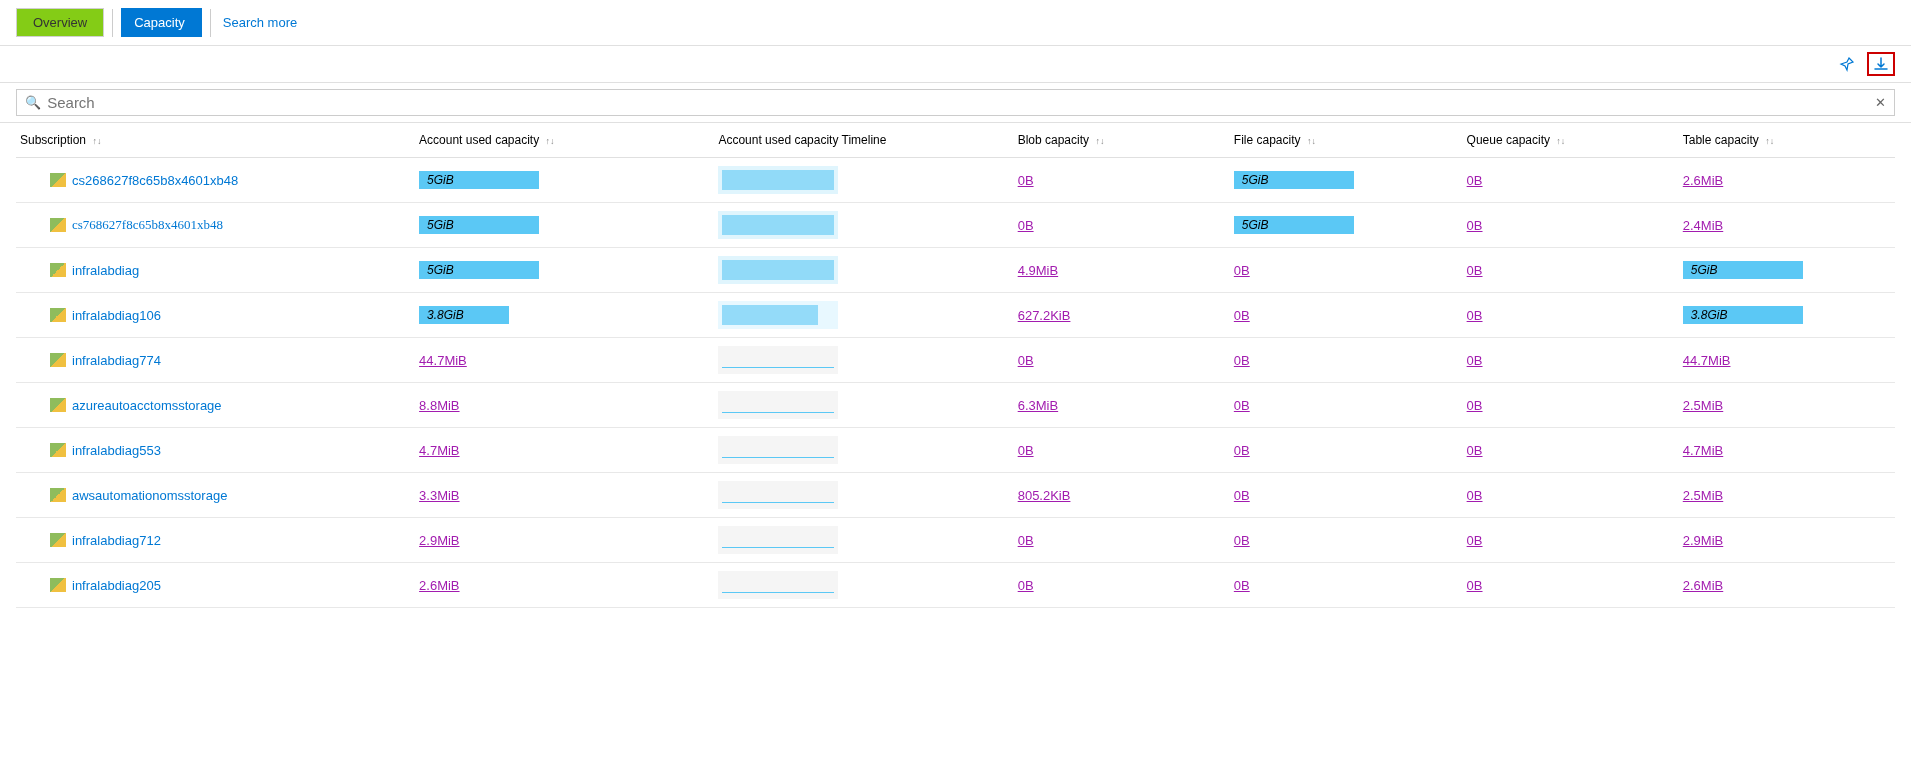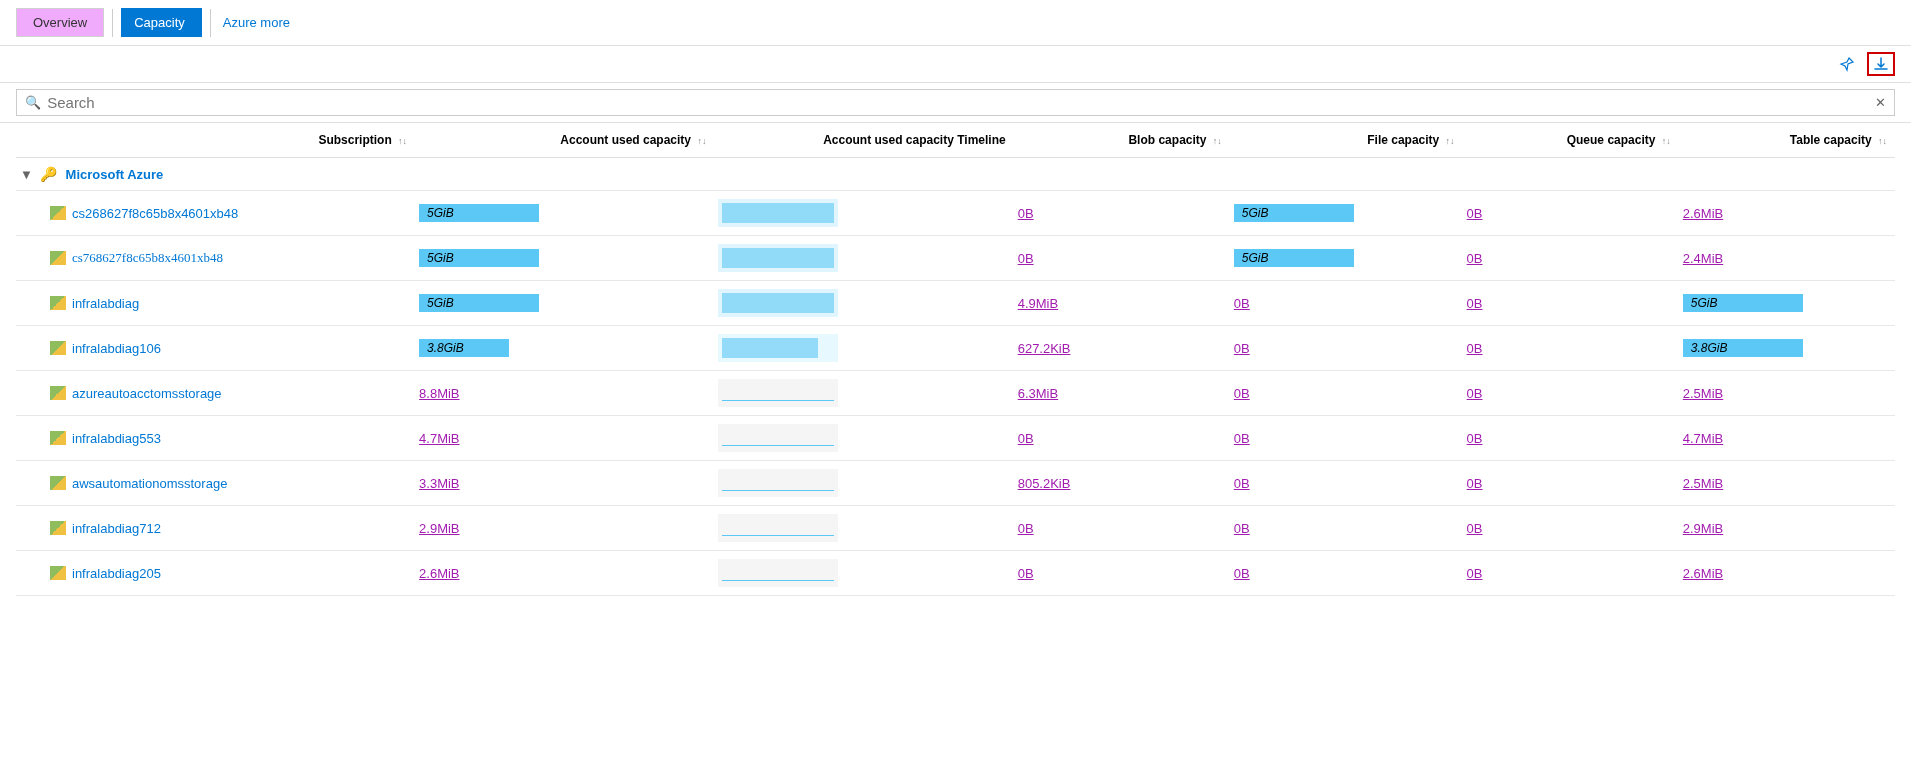--- a/index.html
+++ b/index.html
@@ -9,21 +9,21 @@
       display: flex;
       align-items: center;
       padding: 8px 16px;
       border-bottom: 1px solid #e0e0e0;
       background: #fff;
       gap: 0;
     }
     .tab-btn {
       padding: 6px 16px;
       border: 1px solid #d0d0d0;
-      background: #f0abfc;
+      background: #84cc16;
       cursor: pointer;
       font-size: 13px;
       color: #333;
     }
     .tab-btn.active {
       background: #0078d4;
       color: #fff;
       border-color: #0078d4;
       padding-left: 12px;
     }
@@ -89,23 +89,23 @@
     .table-container {
       overflow-x: auto;
       padding: 0 16px;
     }
     table {
       width: 100%;
       border-collapse: collapse;
       table-layout: fixed;
     }
     th {
-      text-align: right;
+      text-align: left;
       padding: 10px 8px 10px 4px;
-      font-weight: 700;
+      font-weight: 400;
       font-size: 12px;
       color: #000;
       border-bottom: 1px solid #e0e0e0;
       white-space: nowrap;
       position: relative;
     }
     th .sort-icon {
       font-size: 9px;
       color: #888;
       margin-left: 3px;
@@ -207,21 +207,21 @@
     .plain-text { color: #a21caf; text-decoration: underline; }
   </style>
 </head>
 <body>
 
 <div class="top-bar">
   <button class="tab-btn">Overview</button>
   <div class="tab-divider"></div>
   <button class="tab-btn active">Capacity</button>
   <div class="tab-divider"></div>
-  <a href="#" class="learn-more-link">Azure more</a>
+  <a href="#" class="learn-more-link">Search more</a>
 </div>
 
 <div class="toolbar-row">
   <button class="icon-btn" title="Pin">
     <svg width="16" height="16" viewBox="0 0 16 16" fill="none" xmlns="http://www.w3.org/2000/svg">
       <path d="M10 2L14 6L9 8L8 14L6 10L2 8L8 6L10 2Z" stroke="#0078d4" stroke-width="1.2" fill="none"></path>
     </svg>
   </button>
   <button class="icon-btn active-border" title="Download">
     <svg width="16" height="16" viewBox="0 0 16 16" fill="none" xmlns="http://www.w3.org/2000/svg">
@@ -276,27 +276,20 @@
           <span class="sort-icon">↑↓</span>
         </th>
         <th>
           <span>Table capacity</span>
           <span class="sort-icon">↑↓</span>
         </th>
       </tr>
     </thead>
     <tbody id="table-body">
 
-      <tr class="group-header">
-        <td colspan="7">
-          <span class="group-toggle">▼</span>
-          <span style="color:#f0a500; font-size:14px; margin-right:4px;">🔑</span>
-          <a href="#" class="subscription-link">Microsoft Azure</a>
-        </td>
-      </tr>
     <tr>
           <td style="padding-left: 28px;">
       <a href="#" class="cell-link">
         <span class="storage-icon"></span>
         <span>cs268627f8c65b8x4601xb48</span>
       </a>
           </td>
           <td><div class="capacity-bar-bg" style="min-width:120px;">5GiB</div></td>
           <td>
             <div class="timeline-bar">
@@ -354,20 +347,38 @@
           <td><div class="capacity-bar-bg" style="min-width:90px;">3.8GiB</div></td>
           <td>
             <div class="timeline-bar" style="background:#e8f8ff;">
               <div class="timeline-bar-inner" style="right:20px;"></div>
             </div>
           </td>
           <td><span class="plain-text">627.2KiB</span></td>
           <td><span class="plain-text">0B</span></td>
           <td><span class="plain-text">0B</span></td>
           <td><div class="capacity-bar-bg table-bar">3.8GiB</div></td>
+        </tr>
+        <tr>
+          <td style="padding-left: 28px;">
+      <a href="#" class="cell-link">
+        <span class="storage-icon"></span>
+        <span>infralabdiag774</span>
+      </a>
+          </td>
+          <td><span class="plain-text">44.7MiB</span></td>
+          <td>
+            <div class="timeline-small">
+              <div class="timeline-line"></div>
+            </div>
+          </td>
+          <td><span class="plain-text">0B</span></td>
+          <td><span class="plain-text">0B</span></td>
+          <td><span class="plain-text">0B</span></td>
+          <td><span class="plain-text">44.7MiB</span></td>
         </tr>
         <tr>
           <td style="padding-left: 28px;">
       <a href="#" class="cell-link">
         <span class="storage-icon"></span>
         <span>azureautoacctomsstorage</span>
       </a>
           </td>
           <td><span class="plain-text">8.8MiB</span></td>
           <td>

